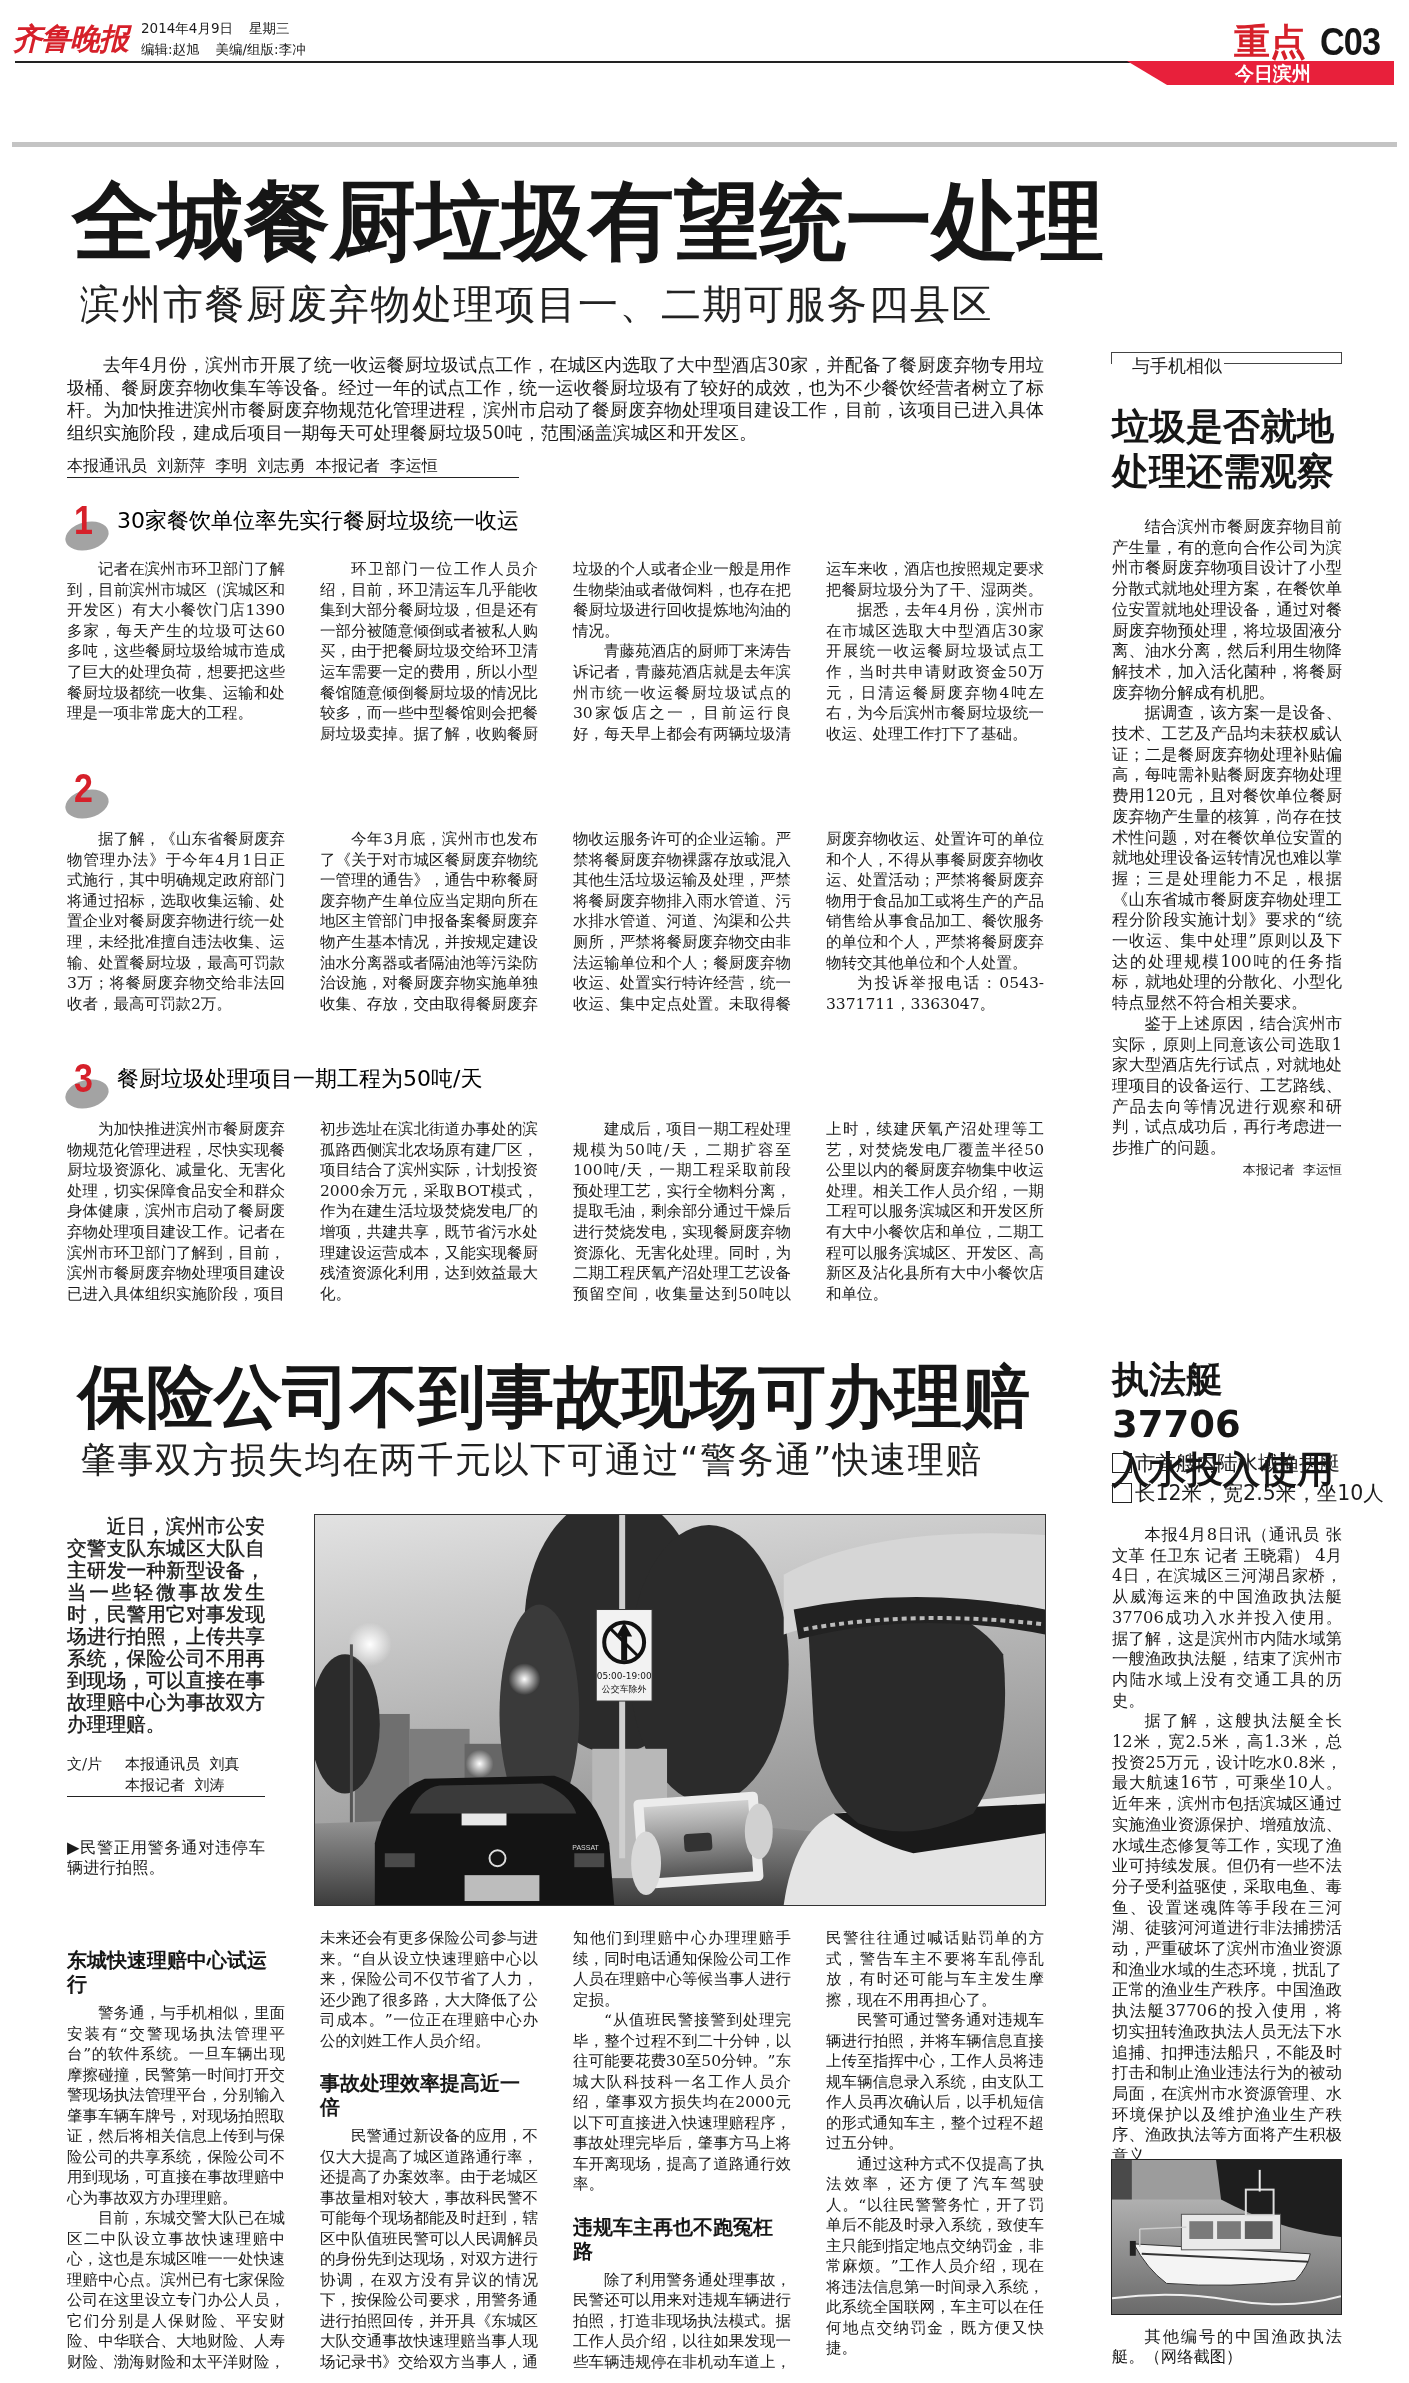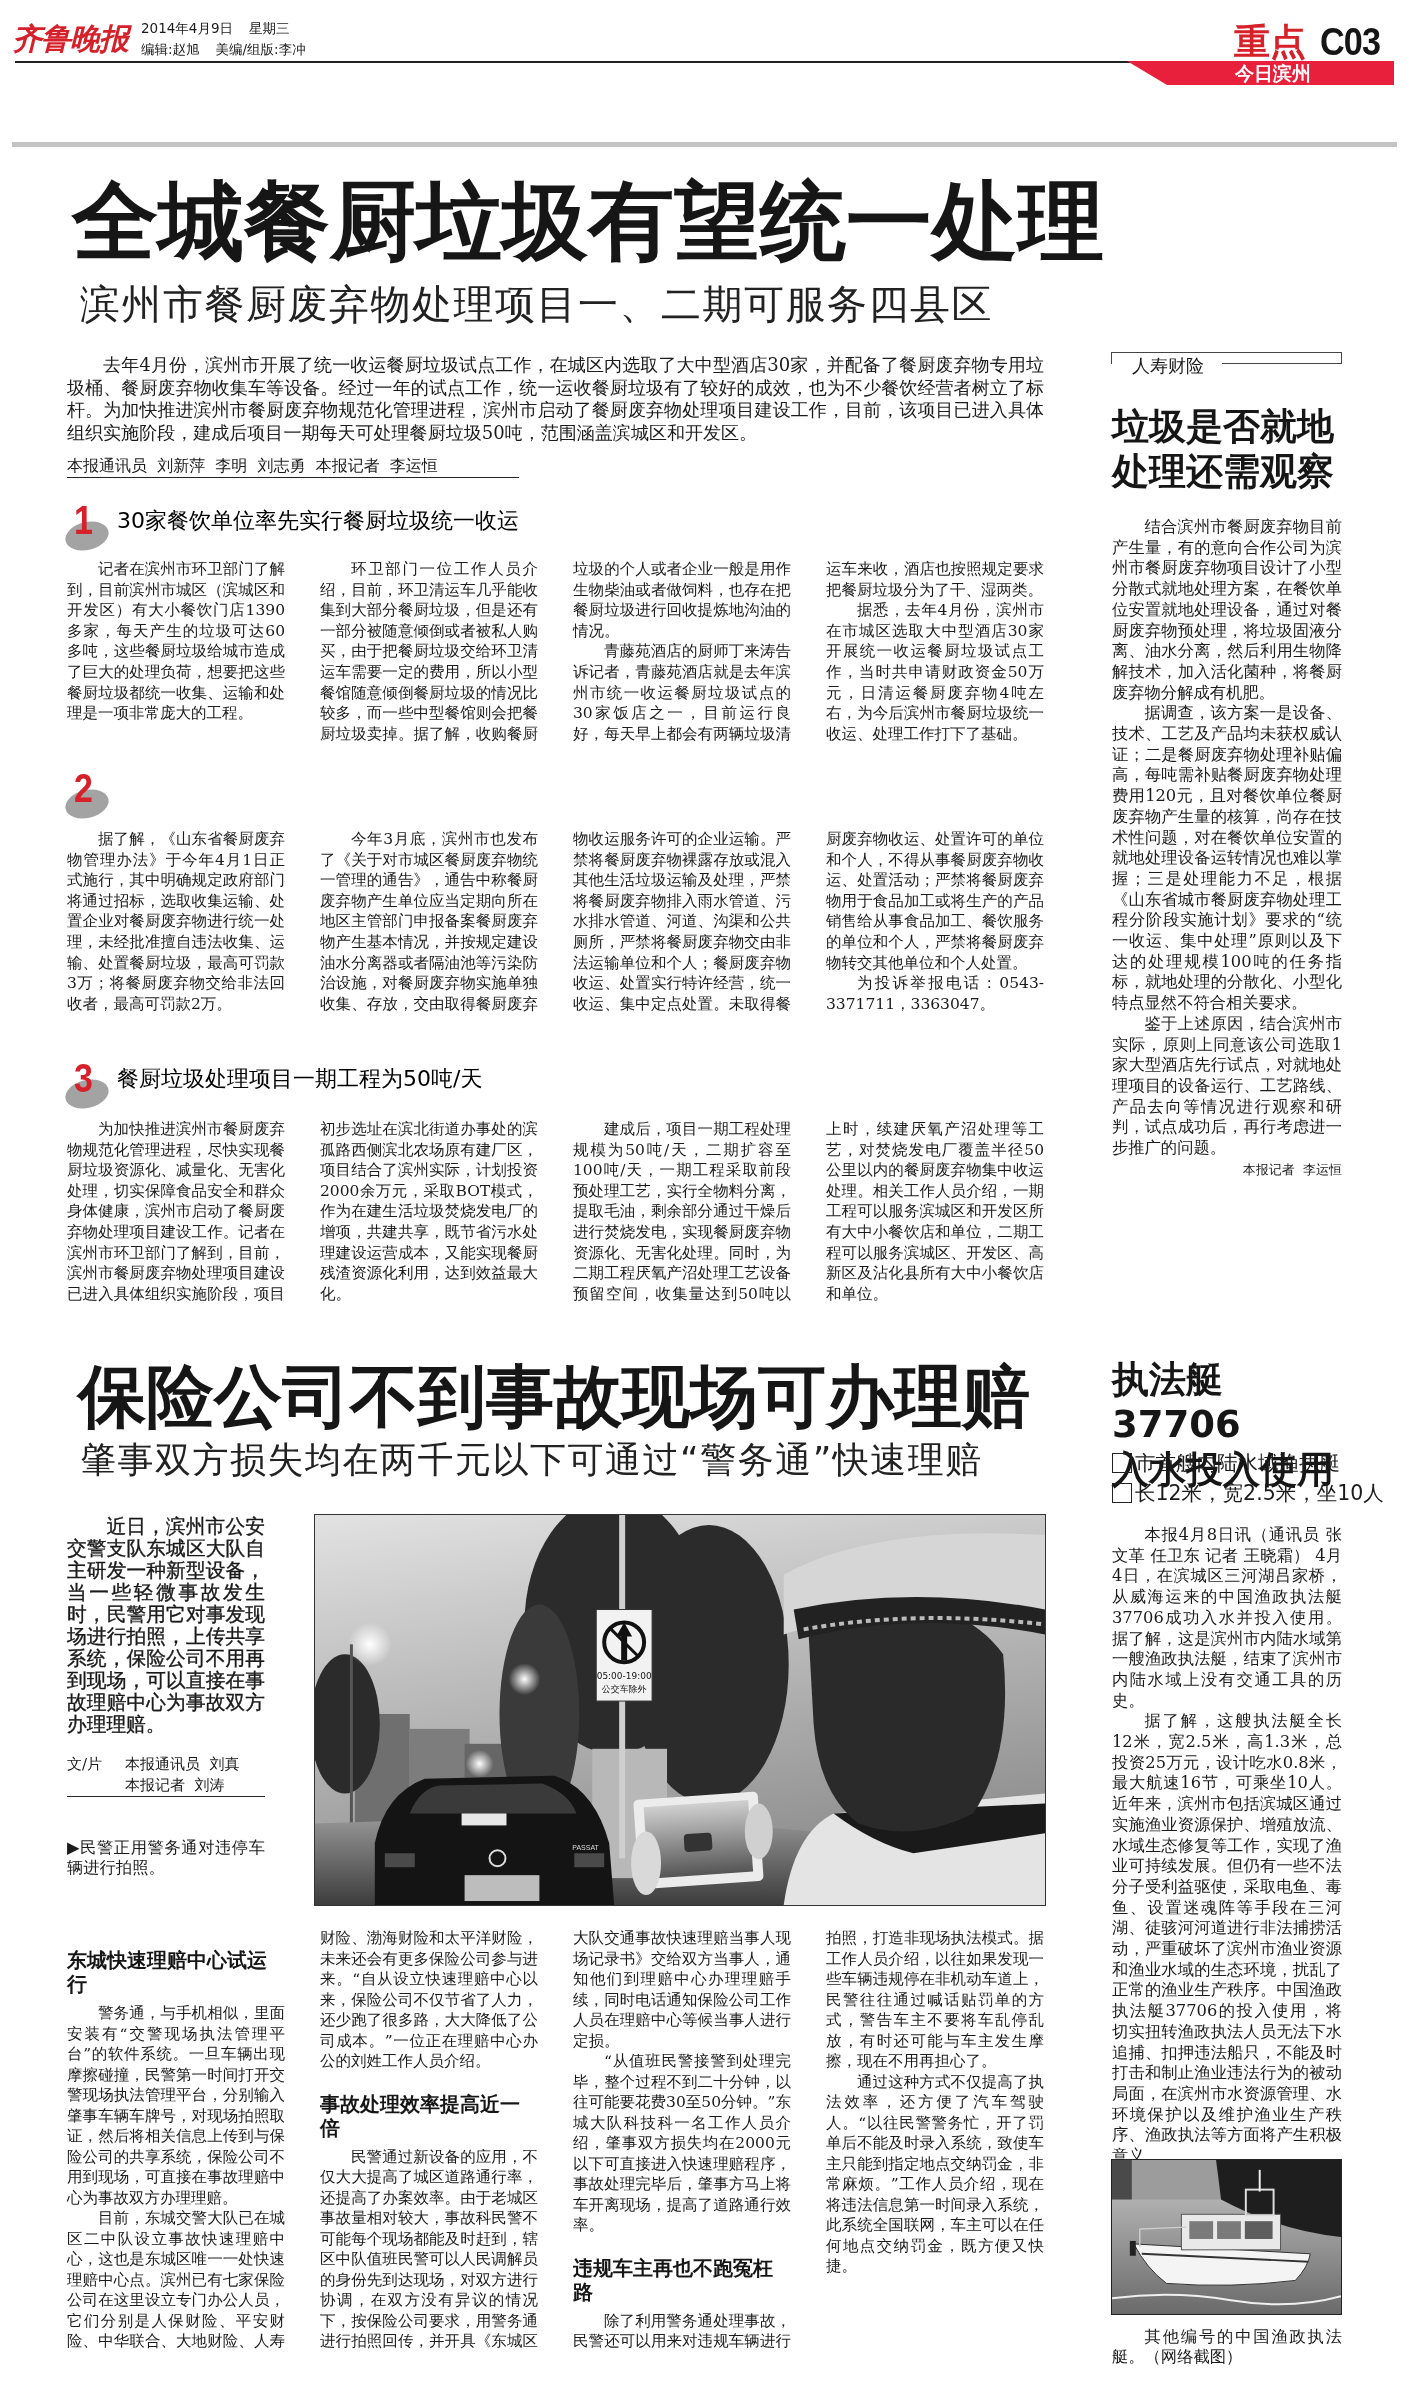--- a/index.html
+++ b/index.html
@@ -142,21 +142,21 @@
     <div class="sec-title">餐厨垃圾处理项目一期工程为50吨/天</div>
   </div>
   <div class="abs cols s3-body">
     <p class="para">为加快推进滨州市餐厨废弃物规范化管理进程，尽快实现餐厨垃圾资源化、减量化、无害化处理，切实保障食品安全和群众身体健康，滨州市启动了餐厨废弃物处理项目建设工作。记者在滨州市环卫部门了解到，目前，滨州市餐厨废弃物处理项目建设已进入具体组织实施阶段，项目初步选址在滨北街道办事处的滨孤路西侧滨北农场原有建厂区，项目结合了滨州实际，计划投资2000余万元，采取BOT模式，作为在建生活垃圾焚烧发电厂的增项，共建共享，既节省污水处理建设运营成本，又能实现餐厨残渣资源化利用，达到效益最大化。</p>
     <p class="para">建成后，项目一期工程处理规模为50吨/天，二期扩容至100吨/天，一期工程采取前段预处理工艺，实行全物料分离，提取毛油，剩余部分通过干燥后进行焚烧发电，实现餐厨废弃物资源化、无害化处理。同时，为二期工程厌氧产沼处理工艺设备预留空间，收集量达到50吨以上时，续建厌氧产沼处理等工艺，对焚烧发电厂覆盖半径50公里以内的餐厨废弃物集中收运处理。相关工作人员介绍，一期工程可以服务滨城区和开发区所有大中小餐饮店和单位，二期工程可以服务滨城区、开发区、高新区及沾化县所有大中小餐饮店和单位。</p>
   </div>
 
   <div class="abs related sans">
     <div class="frame"></div>
     <div class="tail"></div>
-    <div class="label">人寿财险</div>
+    <div class="label">与手机相似</div>
   </div>
   <div class="abs side-title sb1-title sans">
     <div>垃圾是否就地</div>
     <div>处理还需观察</div>
   </div>
   <div class="abs side-body sb1-body">
     <p class="para">结合滨州市餐厨废弃物目前产生量，有的意向合作公司为滨州市餐厨废弃物项目设计了小型分散式就地处理方案，在餐饮单位安置就地处理设备，通过对餐厨废弃物预处理，将垃圾固液分离、油水分离，然后利用生物降解技术，加入活化菌种，将餐厨废弃物分解成有机肥。</p>
     <p class="para">据调查，该方案一是设备、技术、工艺及产品均未获权威认证；二是餐厨废弃物处理补贴偏高，每吨需补贴餐厨废弃物处理费用120元，且对餐饮单位餐厨废弃物产生量的核算，尚存在技术性问题，对在餐饮单位安置的就地处理设备运转情况也难以掌握；三是处理能力不足，根据《山东省城市餐厨废弃物处理工程分阶段实施计划》要求的“统一收运、集中处理”原则以及下达的处理规模100吨的任务指标，就地处理的分散化、小型化特点显然不符合相关要求。</p>
     <p class="para">鉴于上述原因，结合滨州市实际，原则上同意该公司选取1家大型酒店先行试点，对就地处理项目的设备运行、工艺路线、产品去向等情况进行观察和研判，试点成功后，再行考虑进一步推广的问题。</p>
   </div>
@@ -253,20 +253,21 @@
 
   <div class="abs cols s4-body">
     <div class="subhead sans">东城快速理赔中心试运行</div>
     <p class="para">警务通，与手机相似，里面安装有“交警现场执法管理平台”的软件系统。一旦车辆出现摩擦碰撞，民警第一时间打开交警现场执法管理平台，分别输入肇事车辆车牌号，对现场拍照取证，然后将相关信息上传到与保险公司的共享系统，保险公司不用到现场，可直接在事故理赔中心为事故双方办理理赔。</p>
     <p class="para">目前，东城交警大队已在城区二中队设立事故快速理赔中心，这也是东城区唯一一处快速理赔中心点。滨州已有七家保险公司在这里设立专门办公人员，它们分别是人保财险、平安财险、中华联合、大地财险、人寿财险、渤海财险和太平洋财险，未来还会有更多保险公司参与进来。“自从设立快速理赔中心以来，保险公司不仅节省了人力，还少跑了很多路，大大降低了公司成本。”一位正在理赔中心办公的刘姓工作人员介绍。</p>
     <div class="subhead sans">事故处理效率提高近一倍</div>
     <p class="para">民警通过新设备的应用，不仅大大提高了城区道路通行率，还提高了办案效率。由于老城区事故量相对较大，事故科民警不可能每个现场都能及时赶到，辖区中队值班民警可以人民调解员的身份先到达现场，对双方进行协调，在双方没有异议的情况下，按保险公司要求，用警务通进行拍照回传，并开具《东城区大队交通事故快速理赔当事人现场记录书》交给双方当事人，通知他们到理赔中心办理理赔手续，同时电话通知保险公司工作人员在理赔中心等候当事人进行定损。</p>
     <p class="para">“从值班民警接警到处理完毕，整个过程不到二十分钟，以往可能要花费30至50分钟。”东城大队科技科一名工作人员介绍，肇事双方损失均在2000元以下可直接进入快速理赔程序，事故处理完毕后，肇事方马上将车开离现场，提高了道路通行效率。</p>
     <div class="subhead sans">违规车主再也不跑冤枉路</div>
     <p class="para">除了利用警务通处理事故，民警还可以用来对违规车辆进行拍照，打造非现场执法模式。据工作人员介绍，以往如果发现一些车辆违规停在非机动车道上，民警往往通过喊话贴罚单的方式，警告车主不要将车乱停乱放，有时还可能与车主发生摩擦，现在不用再担心了。</p>
+    <p class="para">民警可通过警务通对违规车辆进行拍照，并将车辆信息直接上传至指挥中心，工作人员将违规车辆信息录入系统，由支队工作人员再次确认后，以手机短信的形式通知车主，整个过程不超过五分钟。</p>
     <p class="para">通过这种方式不仅提高了执法效率，还方便了汽车驾驶人。“以往民警警务忙，开了罚单后不能及时录入系统，致使车主只能到指定地点交纳罚金，非常麻烦。”工作人员介绍，现在将违法信息第一时间录入系统，此系统全国联网，车主可以在任何地点交纳罚金，既方便又快捷。</p>
   </div>
 
   <div class="abs side-title sb2-title sans">
     <div>执法艇37706</div>
     <div>入水投入使用</div>
   </div>
   <div class="abs bullets sans">
     <div><span class="box"></span><span>市首艘内陆水域渔执艇</span></div>
     <div><span class="box"></span><span>长12米，宽2.5米，坐10人</span></div>

